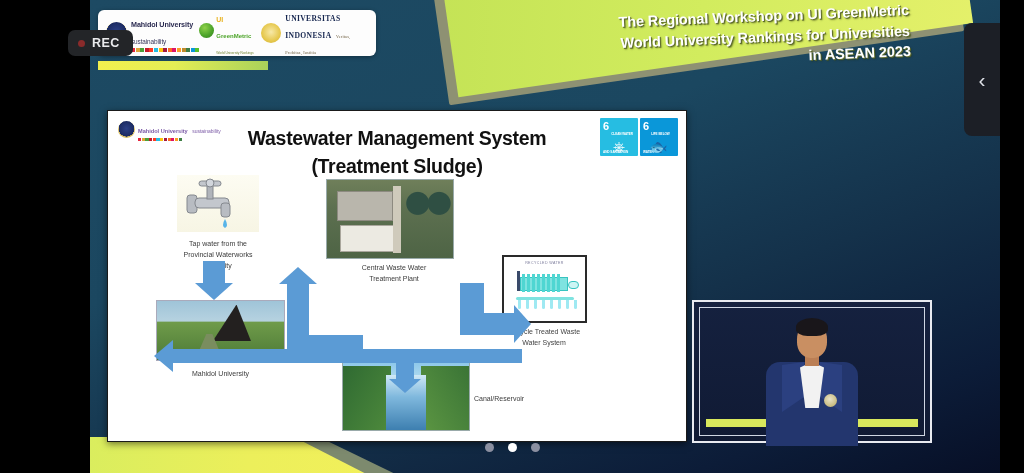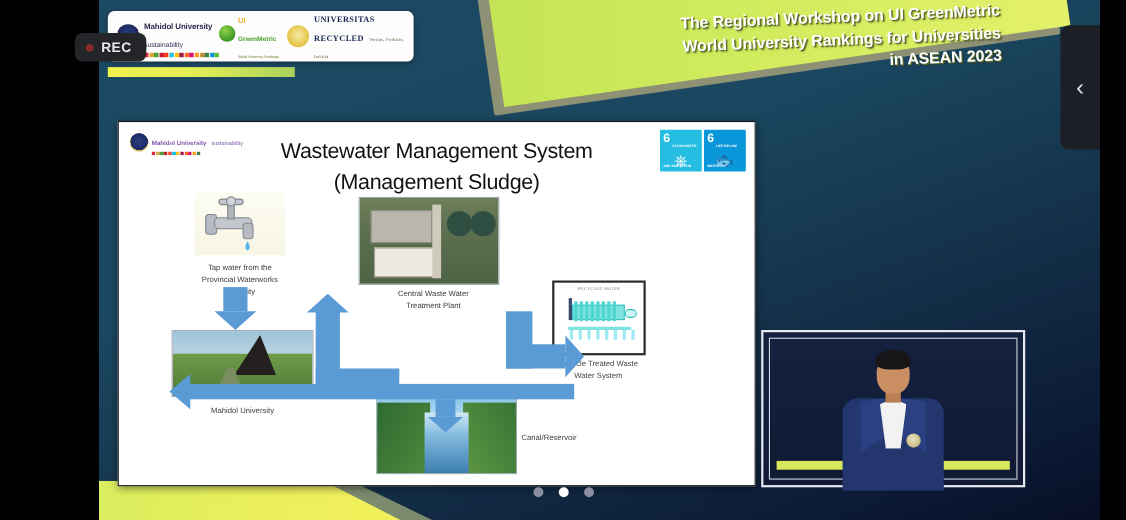--- a/index.html
+++ b/index.html
@@ -110,21 +110,21 @@
   .sdg-card { width:38px; height:38px; border-radius:1px; padding:3px; color:#fff; position:relative; }
   .sdg6  { background:#26bde2; }
   .sdg14 { background:#0a97d9; }
   .sdg-n { font-size:11px; font-weight:bold; line-height:1; float:left; margin-right:2px; }
   .sdg-t { font-size:3.1px; font-weight:bold; line-height:1.12; letter-spacing:-.05px; padding-top:1px; }
   .sdg-ico { position:absolute; left:0; right:0; bottom:2px; text-align:center; font-size:15px; line-height:1; }
 
   .slide-title {
     position:absolute; left:0; right:0; top:14px;
     text-align:center; color:#111;
-    font-size:19.5px; font-weight:normal; line-height:1.42; letter-spacing:-.3px;
+    font-size:19.5px; font-weight:bold; line-height:1.42; letter-spacing:-.3px;
   }
   .slide-title .l2 { display:block; }
 
   
   .ph { position:absolute; background-size:cover; background-position:center; }
   .ph-tap {
     left:69px; top:64px; width:82px; height:57px;
     background:
       radial-gradient(ellipse at 50% 78%, rgba(120,180,230,.0) 0 100%),
       linear-gradient(180deg,#fdfcf2 0%,#f7f5e4 100%);
@@ -298,21 +298,21 @@
         <span class="gm-text">
           <span class="gm-a">UI</span>
           <span class="gm-b">GreenMetric</span>
           <span class="gm-c">World University Rankings</span>
         </span>
       </div>
       <div class="ui-logo">
         <span class="ui-mark"></span>
         <span class="ui-text">
           <span class="ui-1">UNIVERSITAS</span>
-          <span class="ui-2">RECYCLED</span>
+          <span class="ui-2">INDONESIA</span>
           <span class="ui-3">Veritas, Probitas, Iustitia</span>
         </span>
       </div>
     </div>
 
     <div class="headline">
       <div>The Regional Workshop on UI GreenMetric</div>
       <div>World University Rankings for Universities</div>
       <div>in ASEAN 2023</div>
     </div>
@@ -349,21 +349,21 @@
         </div>
         <div class="sdg-card sdg14">
           <span class="sdg-n">6</span>
           <span class="sdg-t">LIFE BELOW WATER</span>
           <span class="sdg-ico">🐟</span>
         </div>
       </div>
 
       <div class="slide-title">
         <span>Wastewater Management System</span>
-        <span class="l2">(Management Sludge)</span>
+        <span class="l2">(Treatment Sludge)</span>
       </div>
 
       <div class="ph ph-tap">
         <svg class="tap-svg" viewBox="0 0 82 57">
           <rect x="10" y="20" width="10" height="18" rx="3" fill="#b8bcc2" stroke="#84888e"></rect>
           <rect x="18" y="23" width="34" height="10" rx="4" fill="#c3c7cd" stroke="#84888e"></rect>
           <rect x="44" y="28" width="9" height="14" rx="3" fill="#b8bcc2" stroke="#84888e"></rect>
           <rect x="30" y="10" width="6" height="14" fill="#b0b4ba" stroke="#84888e"></rect>
           <rect x="22" y="6" width="22" height="5" rx="2.5" fill="#c3c7cd" stroke="#84888e"></rect>
           <circle cx="33" cy="8" r="4" fill="#d2d6dc" stroke="#84888e"></circle>

